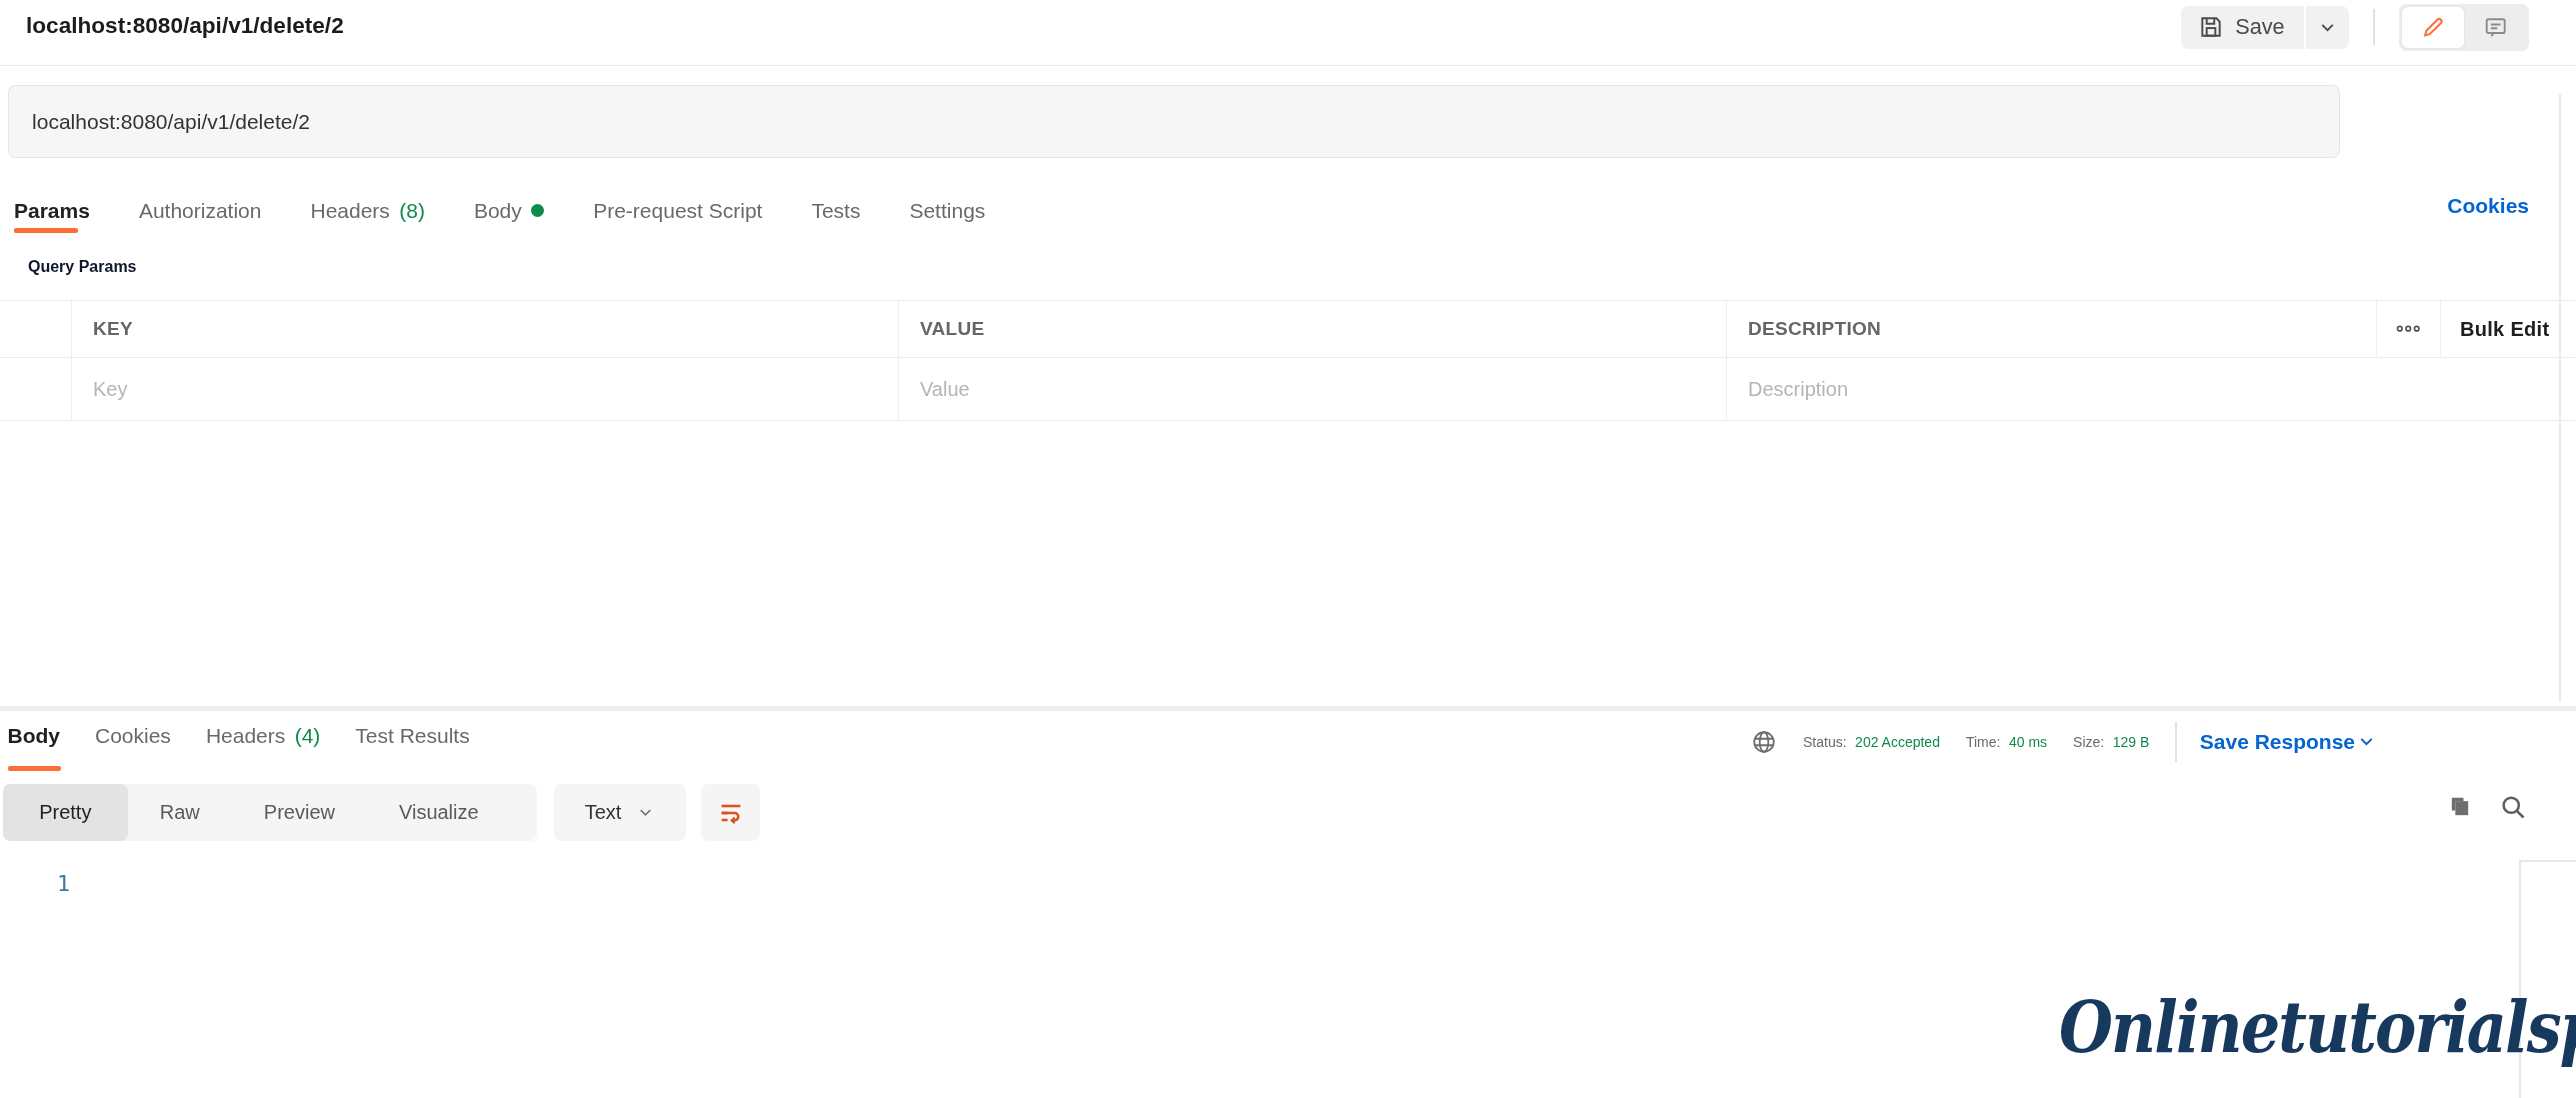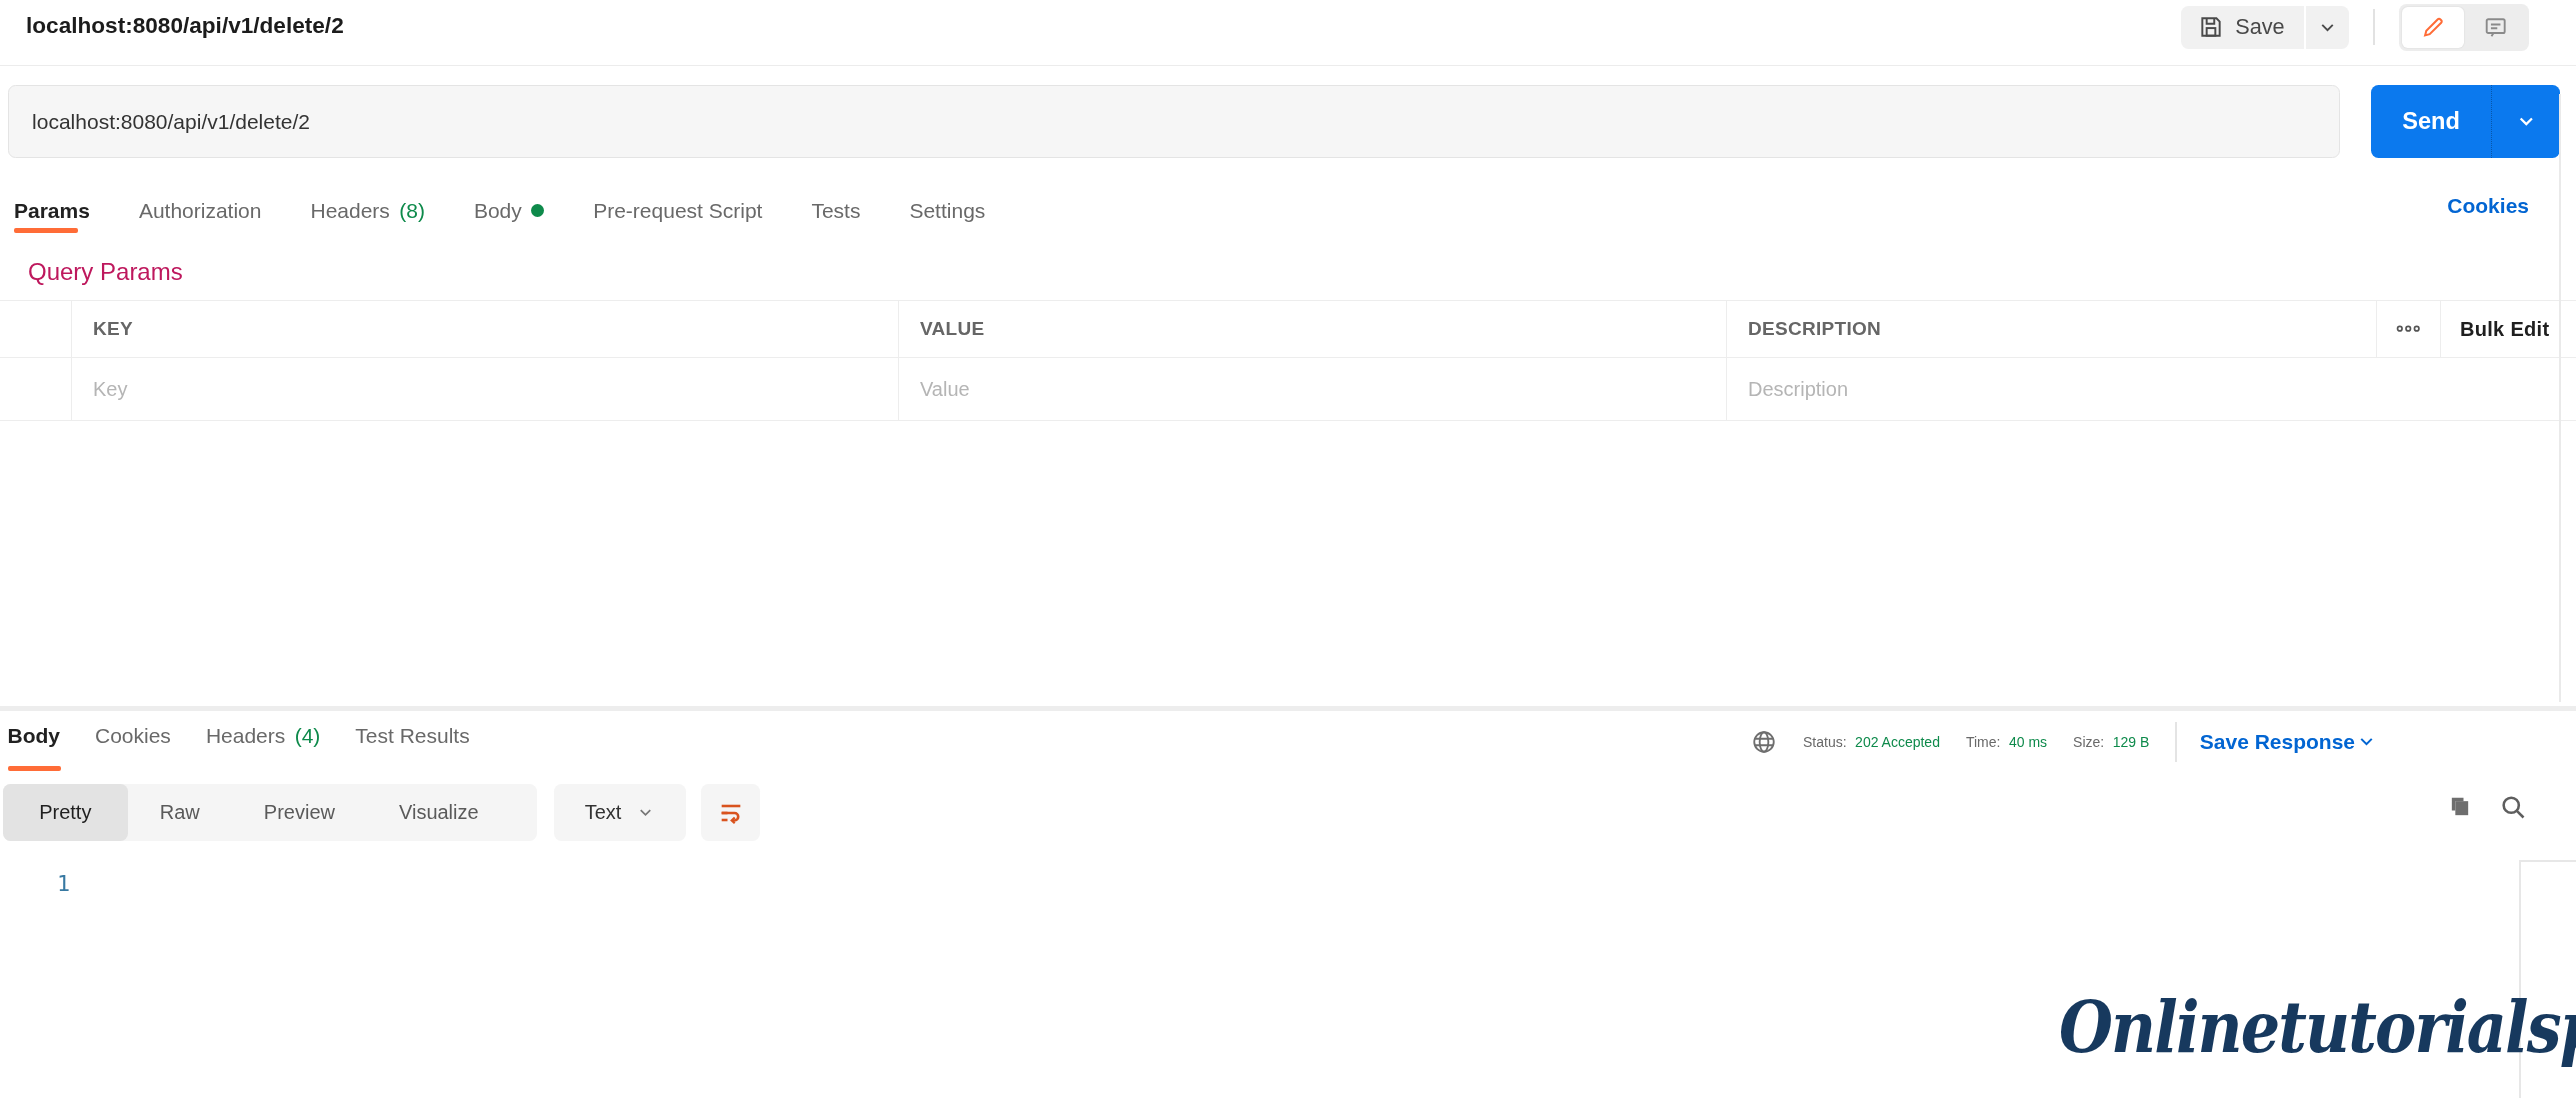--- a/index.html
+++ b/index.html
@@ -83,21 +83,21 @@
   }
   .tab { position:relative; font-size:21px; color:#696969; cursor:pointer; display:flex; align-items:center; gap:9.4px; padding-bottom:1.9px; }
   .tab .count { color:#0e8a4b; }
   .tab.active { color:#212121; font-weight:700; }
   .tab .dot { width:13px; height:13px; border-radius:50%; background:#0e8a4b; }
   .req-underline { position:absolute; left:14px; top:228px; width:64px; height:4.7px; background:#ff6c37; border-radius:1.9px; }
   .cookies-link {
     position:absolute; right:47px; top:194px; font-size:21px; font-weight:700; color:#0265d2; cursor:pointer;
   }
 
-  .qp-title { position:absolute; left:28px; top:258px; font-size:24px; font-weight:400; color:#be185d; }
+  .qp-title { position:absolute; left:28px; top:258px; font-size:16px; font-weight:700; color:#0f172a; }
 
   
   .param-table {
     position:absolute; left:0; top:300px; width:2576px;
     display:grid; grid-template-columns:71px 827px 828px 650px 64px 136px;
     border-top:1.9px solid #ededed;
   }
   .pt-cell { border-bottom:1.9px solid #ededed; display:flex; align-items:center; }
   .pt-head { height:57px; font-size:19px; font-weight:600; color:#666666; letter-spacing:0.3px; padding-left:21px; }
   .pt-row  { height:63px; padding-left:21px; }
@@ -211,28 +211,20 @@
         </span>
       </button>
     </div>
   </div>
 </div>
 
 <div class="request-row">
   <div class="url-bar">
     <input class="url-input" value="localhost:8080/api/v1/delete/2" style="">
   </div>
-  <button class="send-btn">
-    <span class="send-label-part">Send</span>
-    <span class="send-caret-part">
-      <svg width="22.6" height="22.6" viewBox="0 0 24 24" fill="none" stroke="#ffffff" stroke-width="2.4">
-        <path d="M6 9l6 6 6-6"></path>
-      </svg>
-    </span>
-  </button>
 </div>
 
 <div class="req-tabs">
   <div class="tab active">
     <span>Params</span>
   </div>
   <div class="tab">
     <span>Authorization</span>
   </div>
   <div class="tab">

